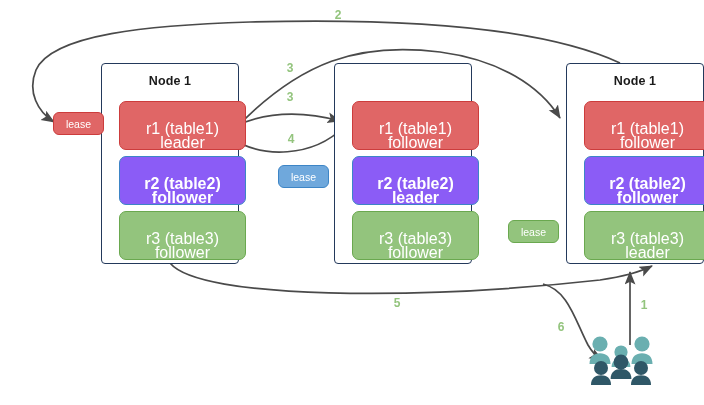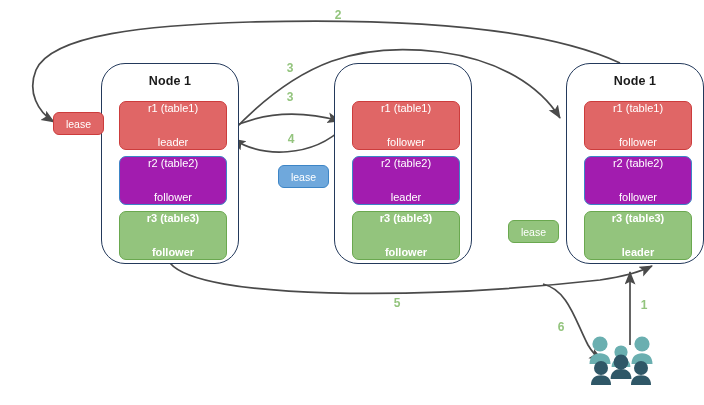--- a/index.html
+++ b/index.html
@@ -20,55 +20,55 @@
     left: 0;
     top: 0;
     width: 704px;
     height: 405px;
     pointer-events: none;
   }
   .node-card {
     position: absolute;
     box-sizing: border-box;
     border: 1.6px solid #23395b;
-    border-radius: 24px;
+    border-radius: 4px;
     background: #ffffff;
     z-index: 2;
   }
   .node-title {
     position: absolute;
     top: 10px;
     left: 0;
     width: 100%;
     text-align: center;
     font-size: 12.5px;
     font-weight: bold;
     color: #1a1a1a;
     letter-spacing: 0.1px;
   }
   .replica {
     position: absolute;
     left: 17px;
-    width: 108px;
+    width: 127px;
     height: 49px;
     box-sizing: border-box;
     border-radius: 7px;
     display: flex;
     flex-direction: column;
     align-items: center;
-    justify-content: space-between;
+    justify-content: flex-end;
     color: #ffffff;
-    font-size: 11px;
+    font-size: 16px;
     line-height: 13.5px;
     text-align: center;
   }
   .replica .line { display: block; }
   .rep-red   { background: #e06666; border: 1.4px solid #cc3c3c; }
-  .rep-blue  { background: #a21caf; border: 1.4px solid #3d85c6; }
-  .rep-green { background: #93c47d; border: 1.4px solid #6aa84f; font-weight: bold; }
+  .rep-blue  { background: #8b5cf6; border: 1.4px solid #3d85c6; font-weight: bold; }
+  .rep-green { background: #93c47d; border: 1.4px solid #6aa84f; }
 
   .lease-chip {
     position: absolute;
     box-sizing: border-box;
     border-radius: 6px;
     color: #ffffff;
     font-size: 10.5px;
     display: flex;
     align-items: center;
     justify-content: center;

